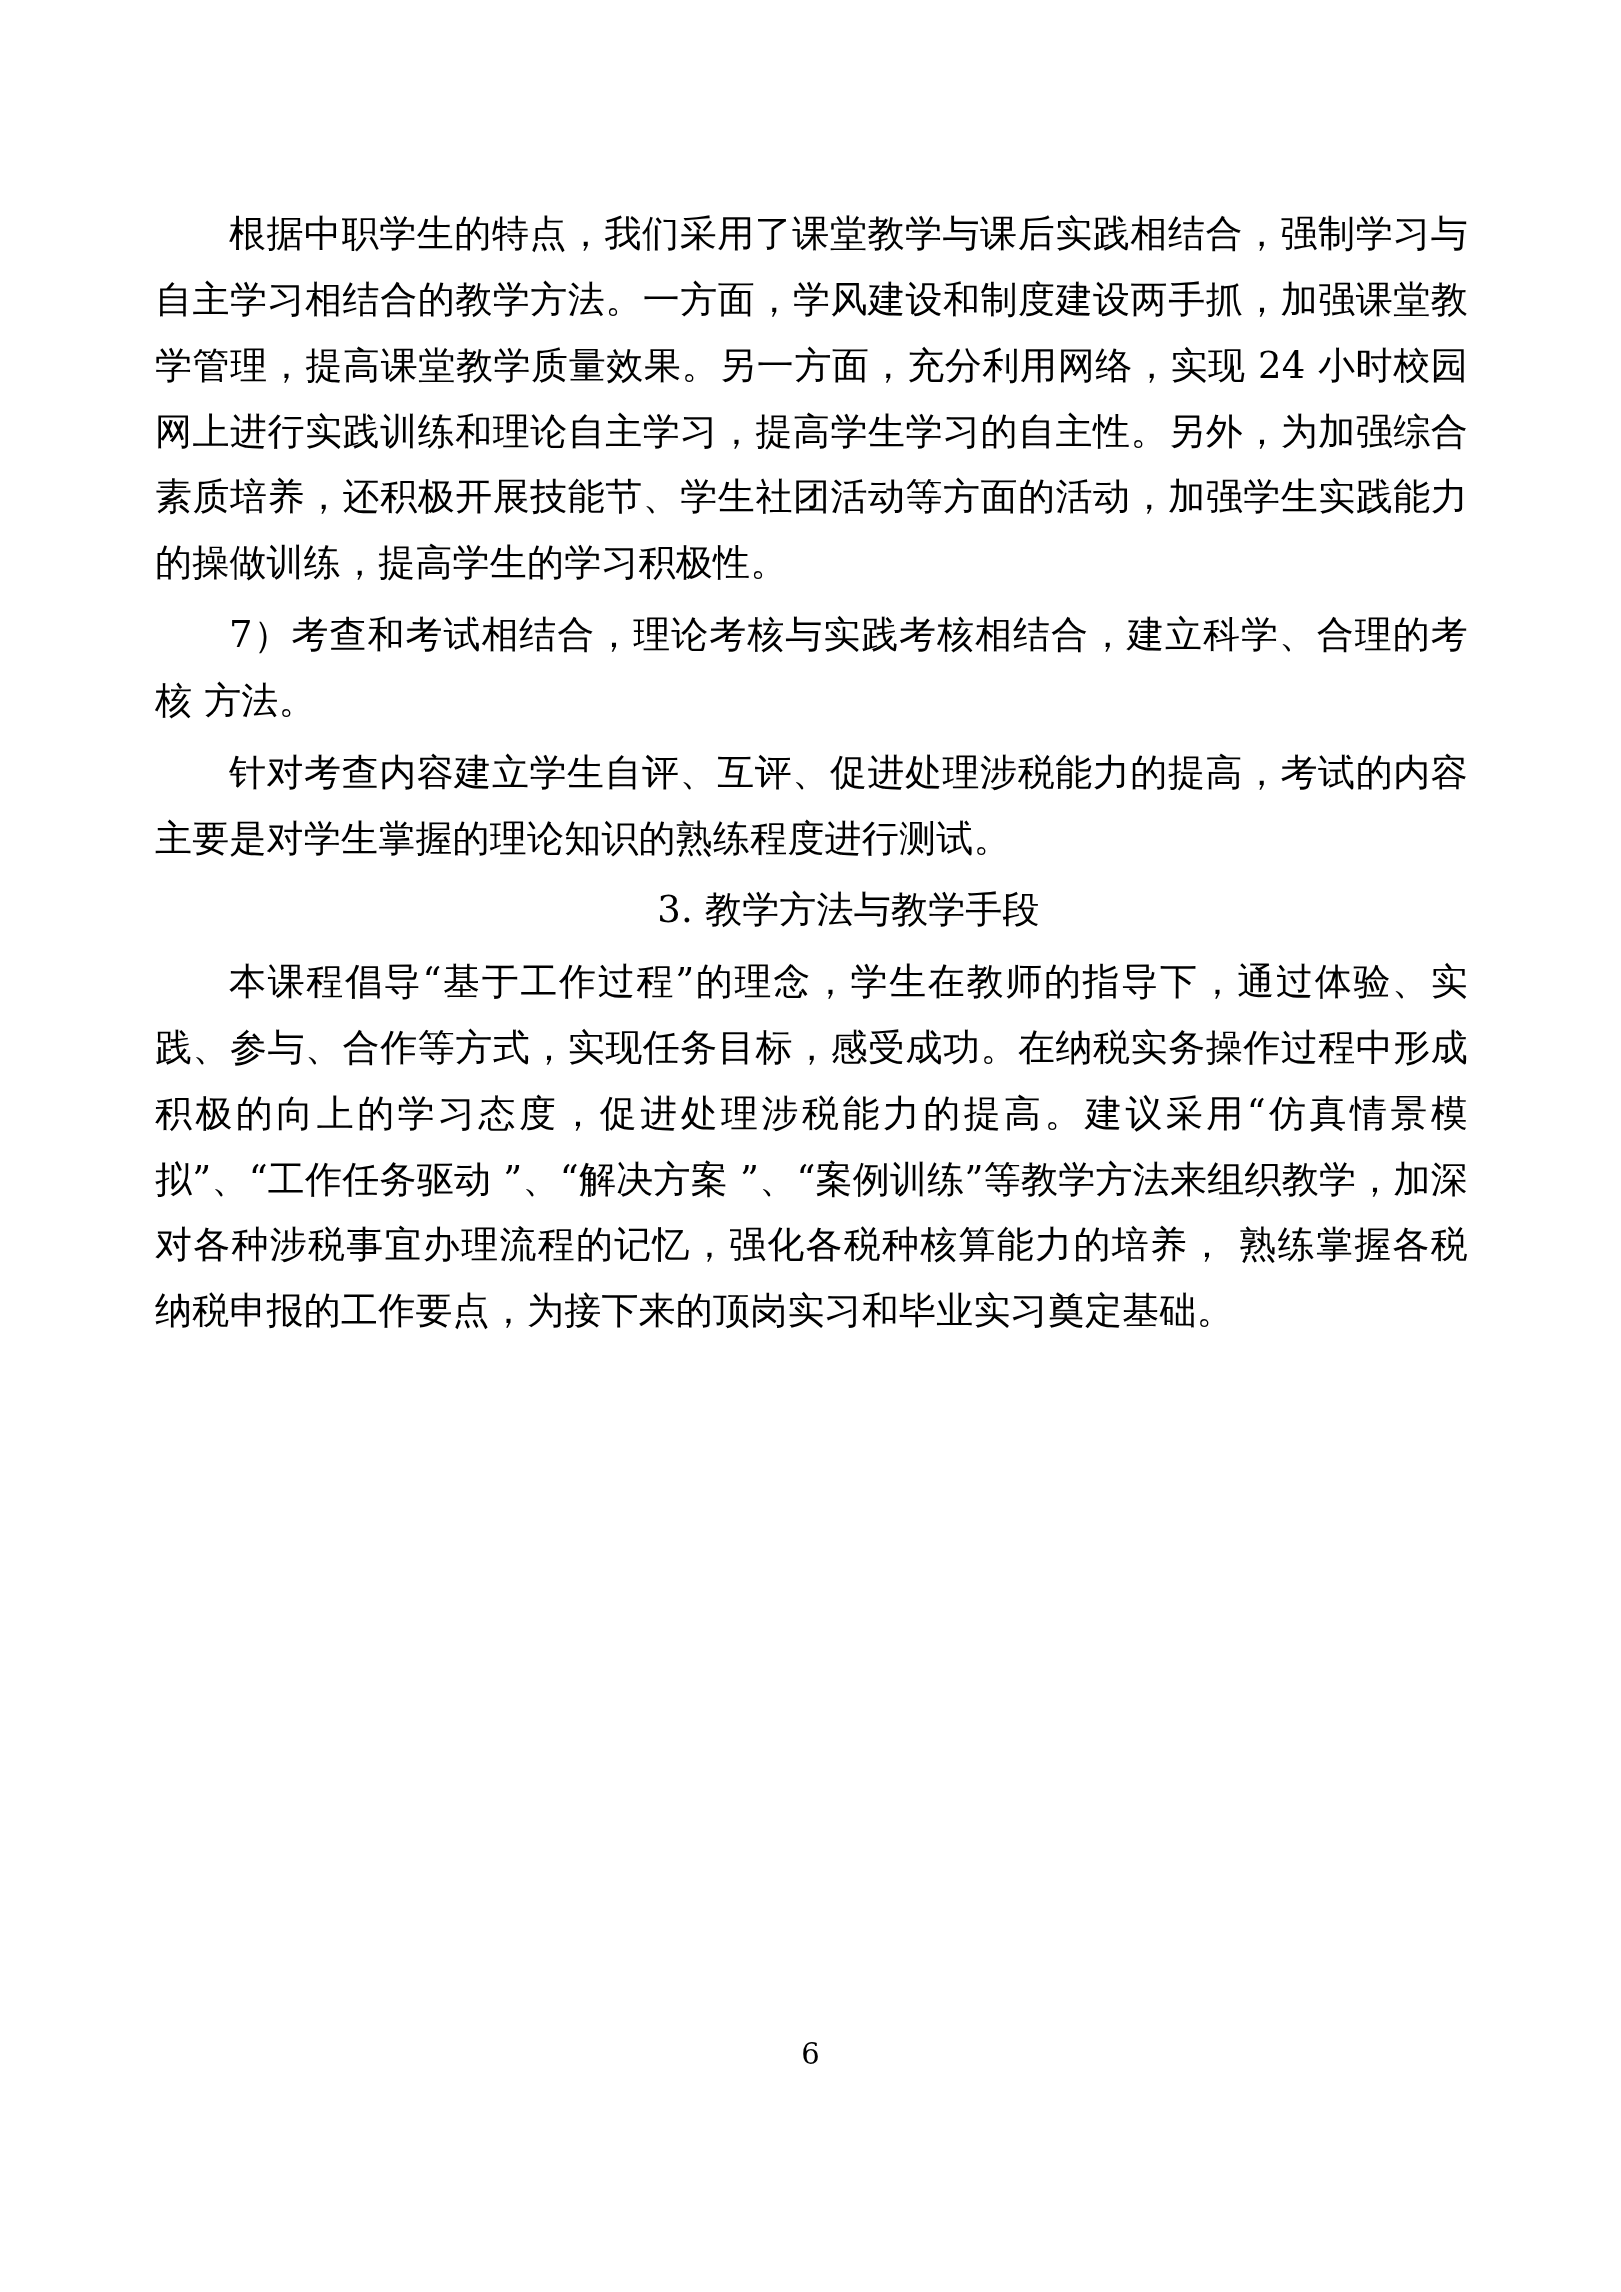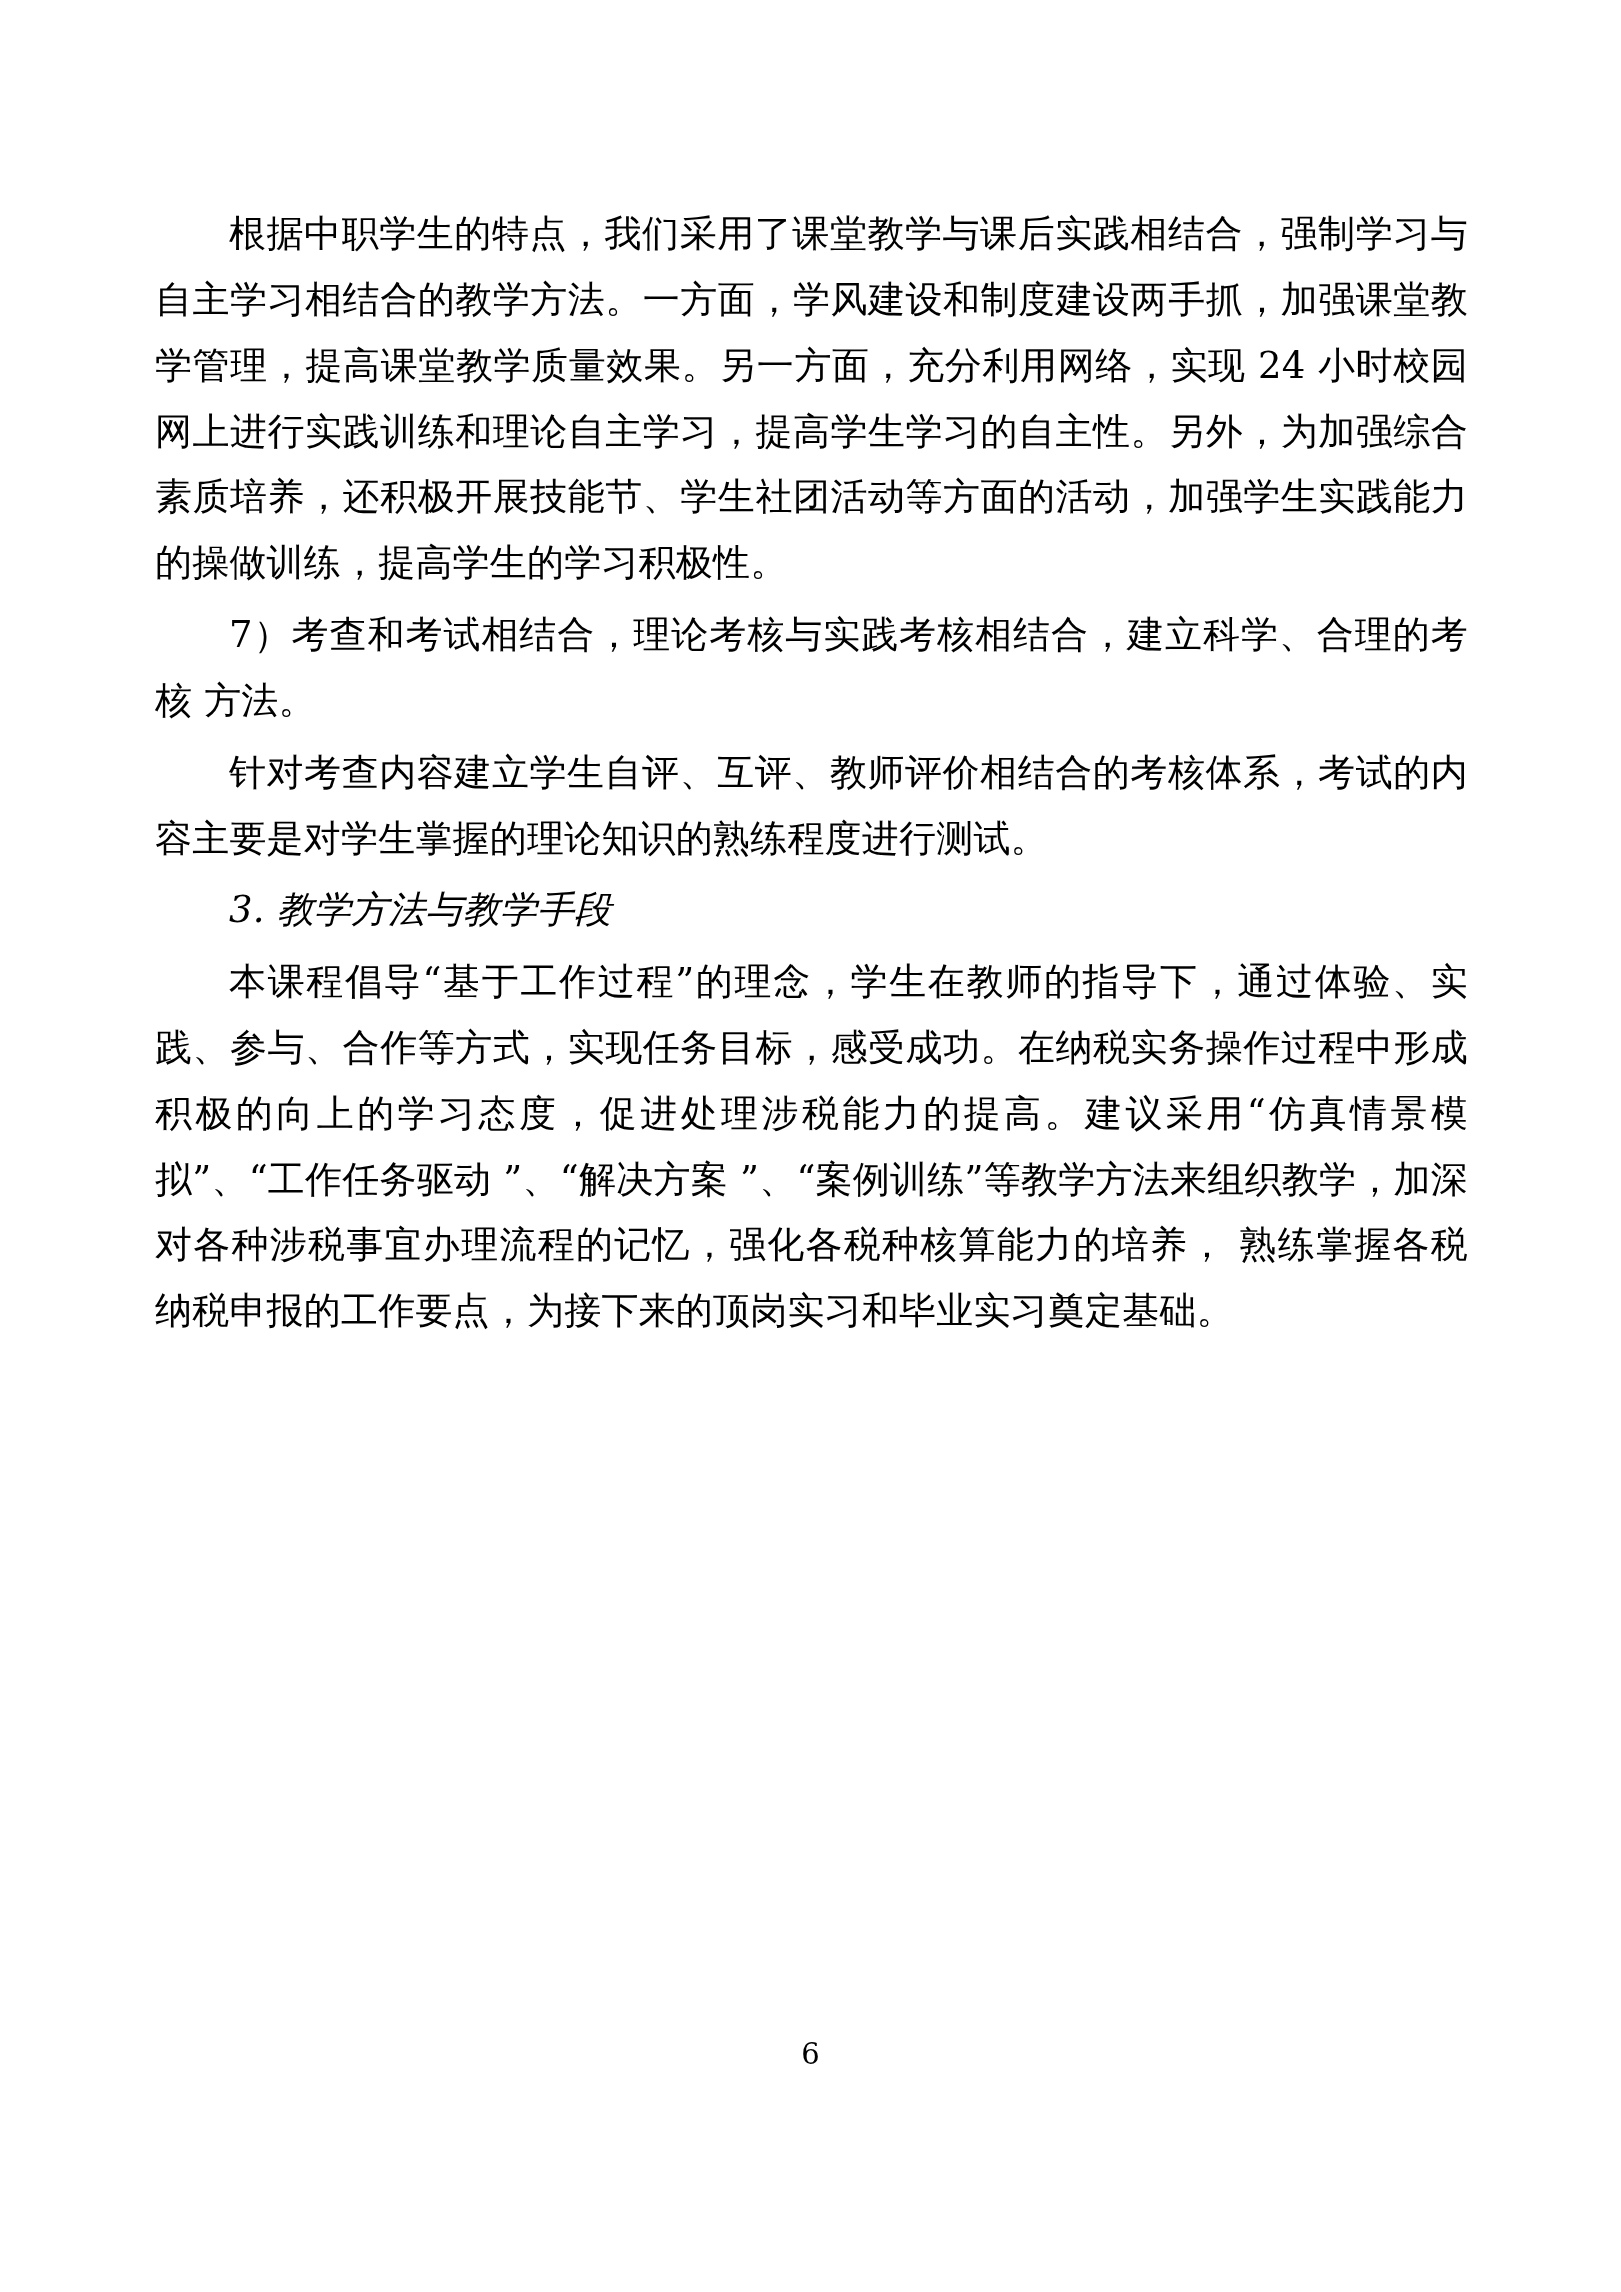--- a/index.html
+++ b/index.html
@@ -29,40 +29,39 @@
     font-size: 37px;
     line-height: 1.78;
     text-align: justify;
     text-justify: inter-ideograph;
     color: #000000;
     text-indent: 74px;
     font-family: "DejaVu Serif", serif;
     letter-spacing: 0.2px;
   }
   p.para.nojustify {
-    text-align: left;
-    font-style: italic;
+    text-align: center;
   }
   .footer {
     position: absolute;
     left: 0;
     top: 2037px;
     width: 100%;
     text-align: center;
     font-size: 29px;
     color: #000000;
     font-family: "DejaVu Serif", serif;
   }
 </style>
 </head>
 <body>
 
 <div class="page">
   <div class="content">
     <p class="para">根据中职学生的特点，我们采用了课堂教学与课后实践相结合，强制学习与自主学习相结合的教学方法。一方面，学风建设和制度建设两手抓，加强课堂教学管理，提高课堂教学质量效果。另一方面，充分利用网络，实现 24 小时校园网上进行实践训练和理论自主学习，提高学生学习的自主性。另外，为加强综合素质培养，还积极开展技能节、学生社团活动等方面的活动，加强学生实践能力的操做训练，提高学生的学习积极性。</p>
     <p class="para">7）考查和考试相结合，理论考核与实践考核相结合，建立科学、合理的考核 方法。</p>
-    <p class="para">针对考查内容建立学生自评、互评、教师评价相结合的考核体系，考试的内容主要是对学生掌握的理论知识的熟练程度进行测试。</p>
+    <p class="para">针对考查内容建立学生自评、互评、促进处理涉税能力的提高，考试的内容主要是对学生掌握的理论知识的熟练程度进行测试。</p>
     <p class="para nojustify">3. 教学方法与教学手段</p>
     <p class="para">本课程倡导“基于工作过程”的理念，学生在教师的指导下，通过体验、实践、参与、合作等方式，实现任务目标，感受成功。在纳税实务操作过程中形成积极的向上的学习态度，促进处理涉税能力的提高。建议采用“仿真情景模拟”、“工作任务驱动 ”、“解决方案 ”、“案例训练”等教学方法来组织教学，加深对各种涉税事宜办理流程的记忆，强化各税种核算能力的培养， 熟练掌握各税纳税申报的工作要点，为接下来的顶岗实习和毕业实习奠定基础。</p>
   </div>
   <div class="footer">6</div>
 </div>
 
 
 </body></html>

